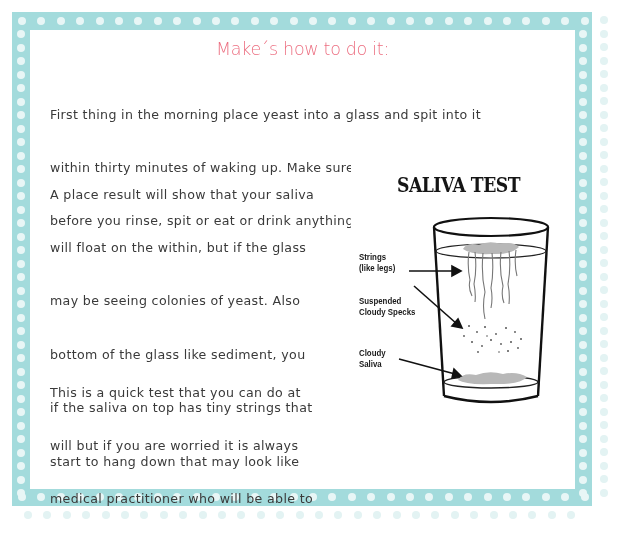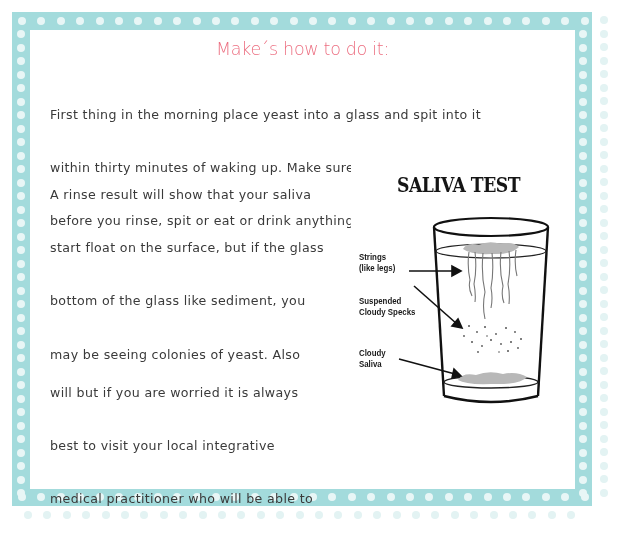--- a/index.html
+++ b/index.html
@@ -244,33 +244,35 @@
 
 <div class="title">Make´s how to do it:</div>
 
 <div class="para" style="top:70px;">
   <div>First thing in the morning place yeast into a glass and spit into it</div>
   <div>within thirty minutes of waking up. Make sure you do it first thing</div>
   <div>before you rinse, spit or eat or drink anything. It takes fifteen</div>
 </div>
 
 <div class="para" style="top:150px;">
-  <div>A rinse result will show that your saliva</div>
-  <div>start float on the surface, but if the glass</div>
+  <div>A place result will show that your saliva</div>
+  <div>will float on the within, but if the glass</div>
+  <div>may be seeing colonies of yeast. Also</div>
   <div>bottom of the glass like sediment, you</div>
-  <div>may be seeing colonies of yeast. Also</div>
+  <div>if the saliva on top has tiny strings that</div>
+  <div>start to hang down that may look like</div>
   
   
   
   
 </div>
 
 <div class="para" style="top:348px;">
+  <div>This is a quick test that you can do at</div>
   <div>will but if you are worried it is always</div>
-  <div>best to visit your local integrative</div>
   <div>medical practitioner who will be able to</div>
   
   
 </div>
 
 <div class="figure">
   <div class="fig-title">SALIVA TEST</div>
 
   <svg width="215" height="256" viewBox="0 0 215 256">
 

